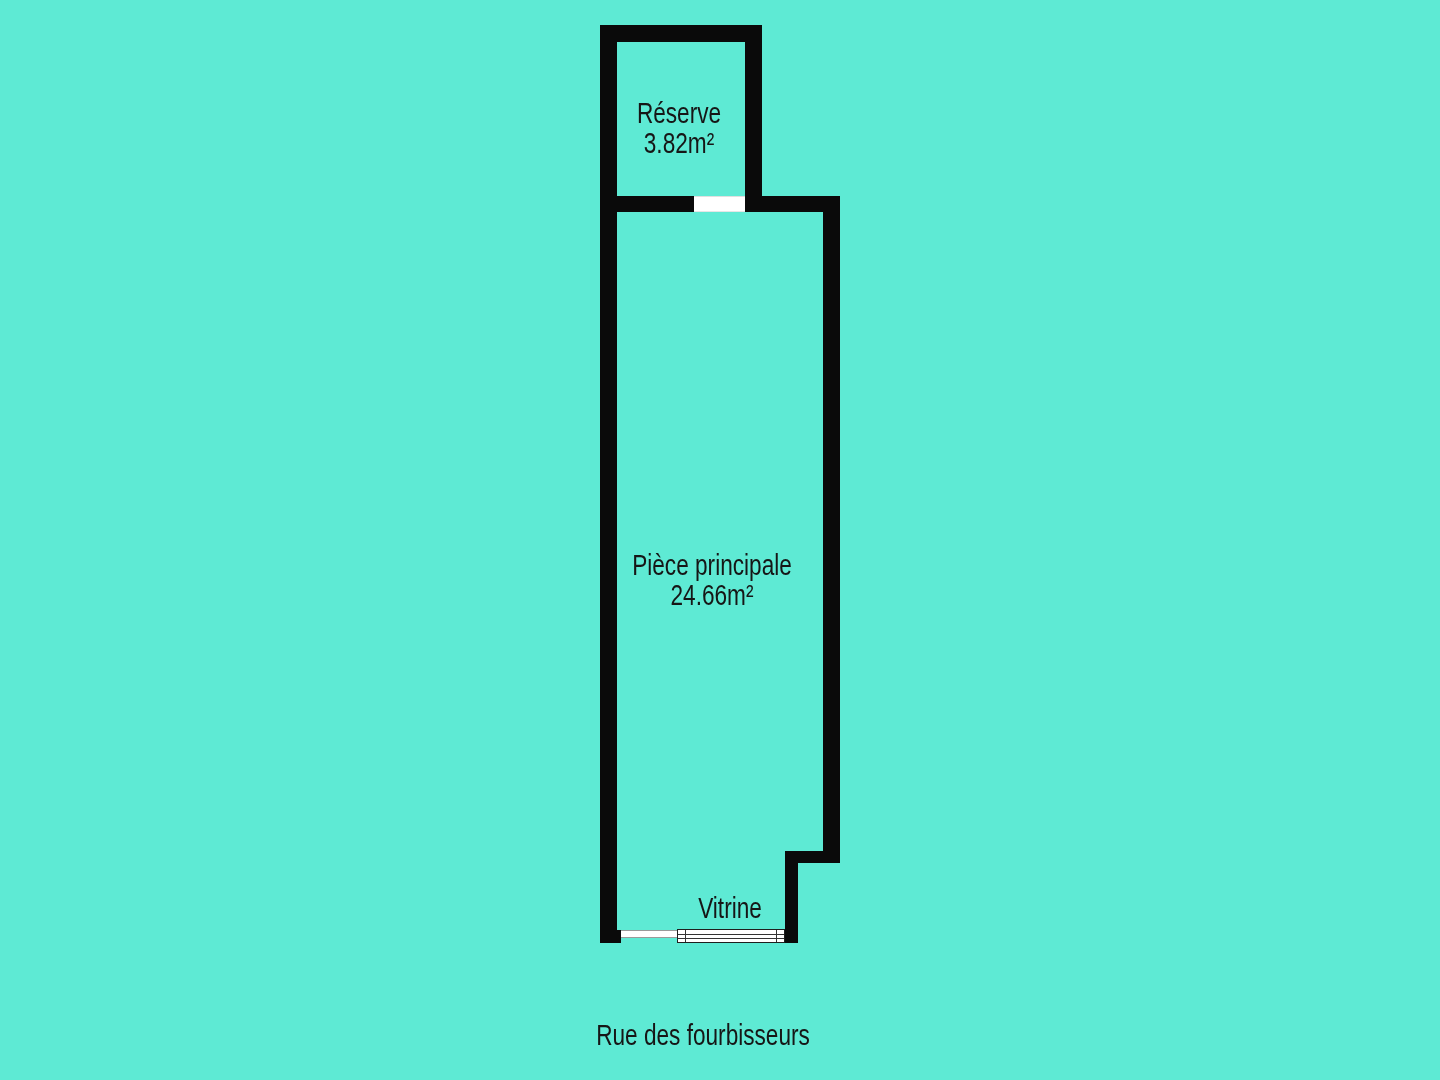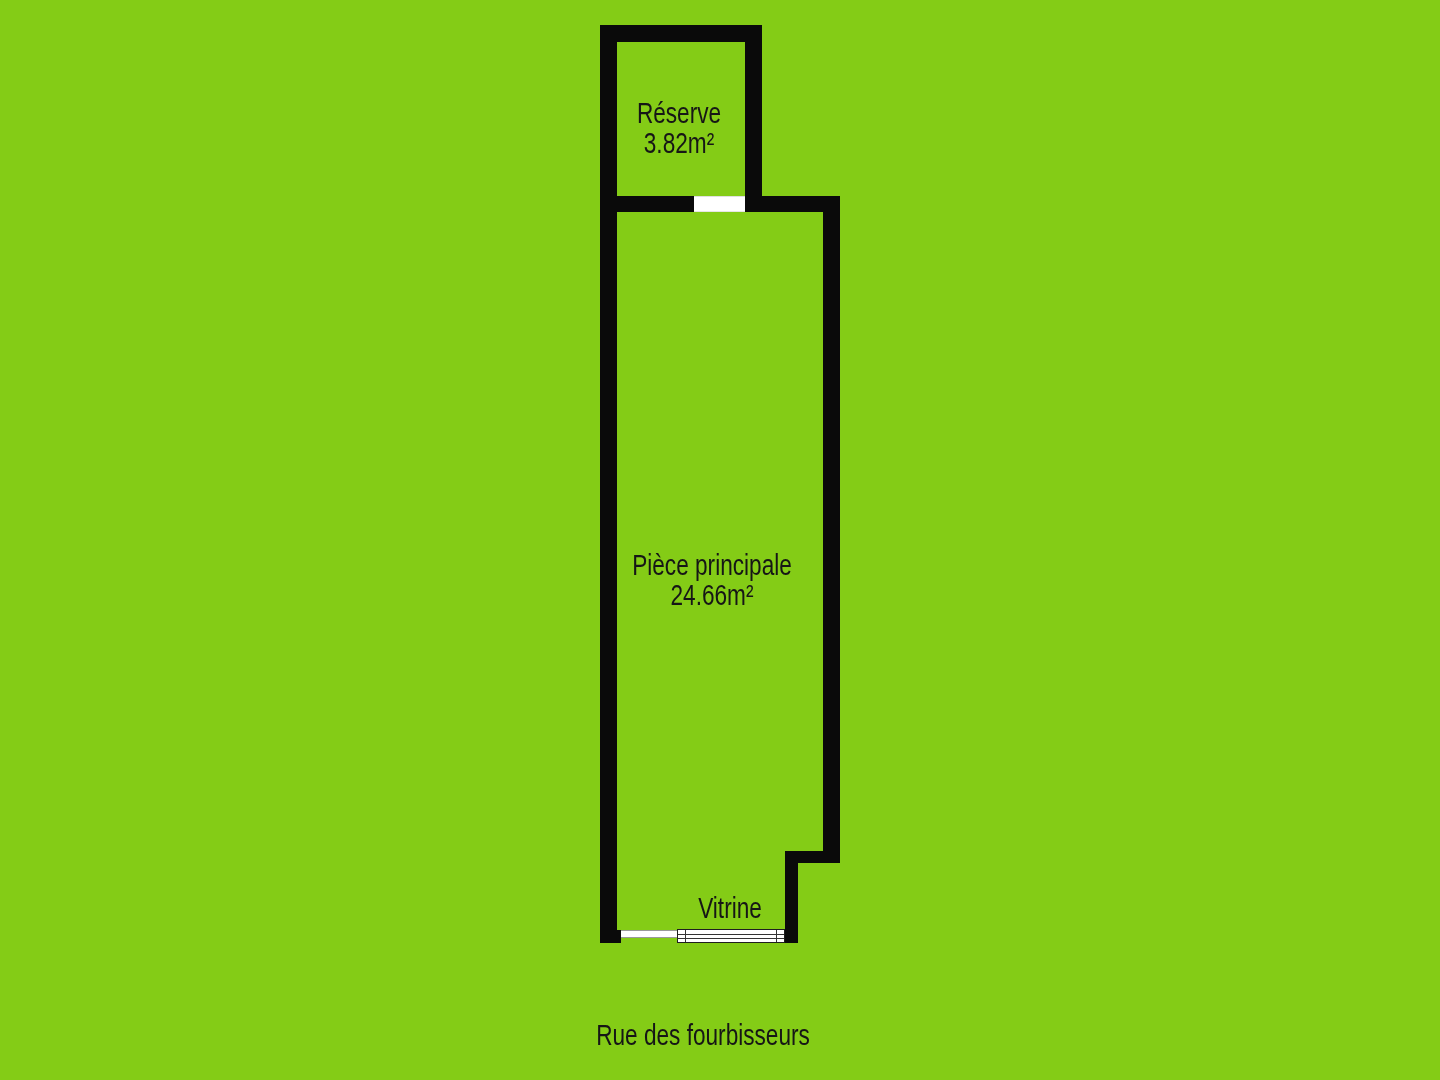--- a/index.html
+++ b/index.html
@@ -4,21 +4,21 @@
 <style>
   html, body {
     margin: 0;
     padding: 0;
     background: #ffffff;
   }
   .canvas {
     position: relative;
     width: 1440px;
     height: 1080px;
-    background: #84cc16;
+    background: #5eead4;
     font-family: "Liberation Sans", sans-serif;
     overflow: hidden;
   }
   .wall {
     position: absolute;
     background: #0a0a0a;
   }
   .opening {
     position: absolute;
     background: #ffffff;

